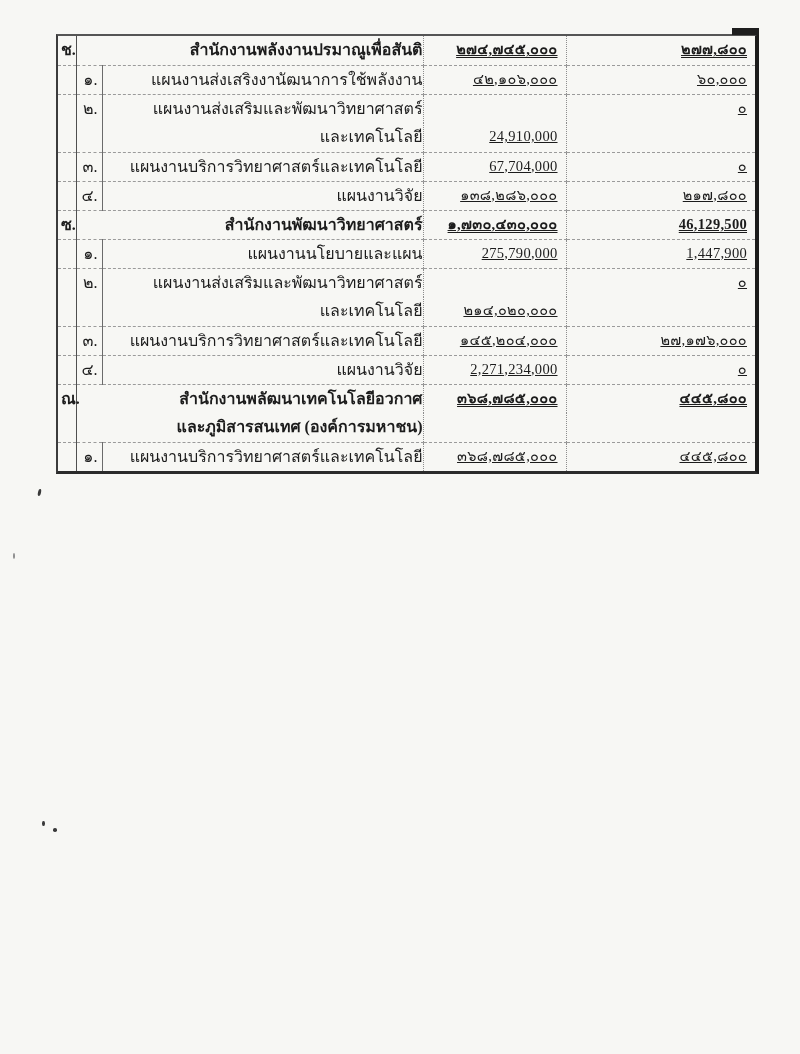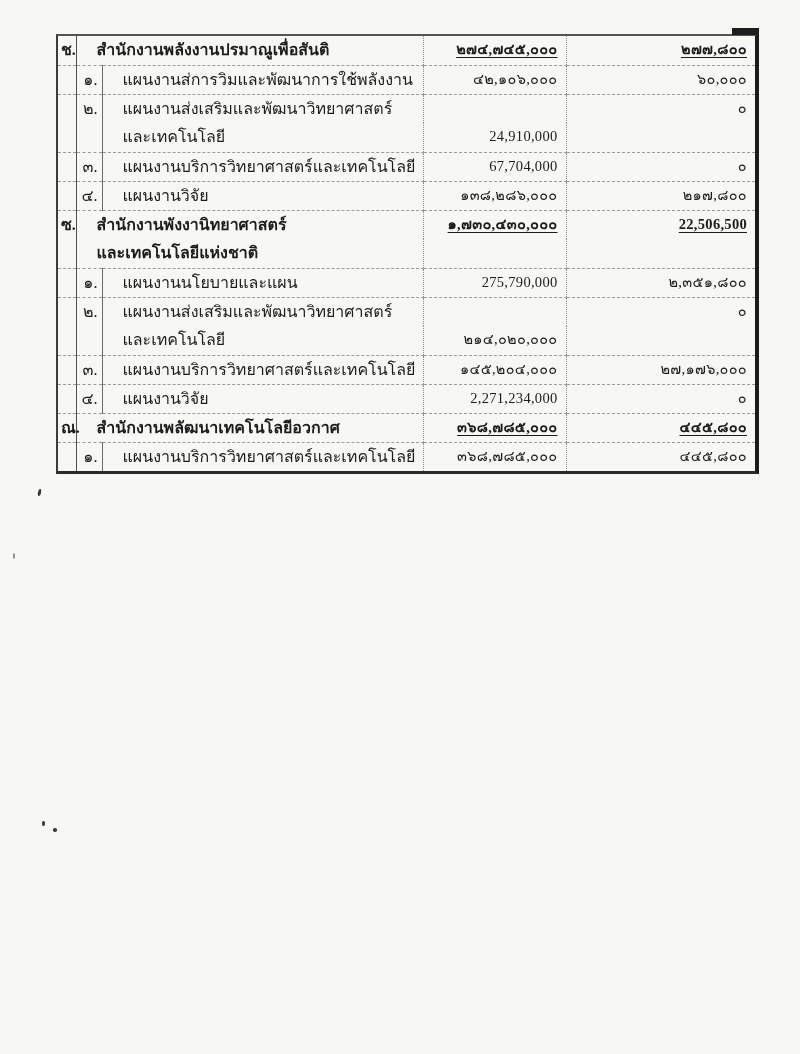--- a/index.html
+++ b/index.html
@@ -48,23 +48,23 @@
     font-size:16px;
     line-height:1.1;
     white-space:nowrap;
     overflow:visible;
     border-top:1px dashed #9b9b9b;
   }
   tr.first td, tr.cont td { border-top:none; }
 
   td.c-letter { border-right:1px solid #4f4f4f; padding-left:3px; font-weight:bold; }
   td.c-num    { border-right:1px solid #6b6b6b; text-align:right; padding-right:4px; }
-  td.c-desc   { border-right:1px dotted #8d8d8d; padding-left:20px; }
+  td.c-desc   { border-right:1px dotted #8d8d8d; padding-left:20px;text-align:right; }
   td.a1       { border-right:1px dotted #8d8d8d; }
-  td.c-amt    { text-align:right; padding-right:8px; font-size:14.5px; letter-spacing:0.3px; }
+  td.c-amt    { text-align:right; padding-right:8px; font-size:14.5px; letter-spacing:0.3px;text-decoration:underline; }
 
   tr.section td { font-weight:bold; }
   .u { text-decoration:underline; text-underline-offset:3px; }
 
   .scan-artifact { position:absolute; background:#3a3a3a; border-radius:45%; }
   .m1 { left:38px; top:489px; width:3px; height:7px; transform:rotate(12deg); }
   .m2 { left:13px; top:553px; width:2px; height:6px; background:#8f8f8f; }
   .m3 { left:42px; top:821px; width:3px; height:5px; }
   .m4 { left:53px; top:828px; width:4px; height:4px; }
 </style>
@@ -88,21 +88,21 @@
           <tr class="section first">
         <td class="c-letter">ช.</td>
         <td class="c-desc" colspan="2">สำนักงานพลังงานปรมาณูเพื่อสันติ</td>
         <td class="c-amt a1"><span class="u">๒๗๔,๗๔๕,๐๐๐</span></td>
         <td class="c-amt a2"><span class="u">๒๗๗,๘๐๐</span></td>
       </tr>
 
       <tr>
         <td class="c-letter"></td>
         <td class="c-num">๑.</td>
-        <td class="c-desc">แผนงานส่การวิมและพัฒนาการใช้พลังงาน</td>
+        <td class="c-desc">แผนงานส่งเสริงงานัฒนาการใช้พลังงาน</td>
         <td class="c-amt a1">๔๒,๑๐๖,๐๐๐</td>
         <td class="c-amt a2">๖๐,๐๐๐</td>
       </tr>
 
       <tr>
         <td class="c-letter"></td>
         <td class="c-num">๒.</td>
         <td class="c-desc">แผนงานส่งเสริมและพัฒนาวิทยาศาสตร์</td>
         <td class="c-amt a1"></td>
         <td class="c-amt a2">๐</td>
@@ -127,38 +127,32 @@
       <tr>
         <td class="c-letter"></td>
         <td class="c-num">๔.</td>
         <td class="c-desc">แผนงานวิจัย</td>
         <td class="c-amt a1">๑๓๘,๒๘๖,๐๐๐</td>
         <td class="c-amt a2">๒๑๗,๘๐๐</td>
       </tr>
 
       <tr class="section">
         <td class="c-letter">ซ.</td>
-        <td class="c-desc" colspan="2">สำนักงานพังงานิทยาศาสตร์</td>
+        <td class="c-desc" colspan="2">สำนักงานพัฒนาวิทยาศาสตร์</td>
         <td class="c-amt a1"><span class="u">๑,๗๓๐,๔๓๐,๐๐๐</span></td>
-        <td class="c-amt a2"><span class="u">22,506,500</span></td>
-      </tr>
-
-      <tr class="section cont">
-        <td class="c-letter"></td>
-        <td class="c-desc" colspan="2">และเทคโนโลยีแห่งชาติ</td>
-        <td class="c-amt a1"></td>
-        <td class="c-amt a2"></td>
-      </tr>
+        <td class="c-amt a2"><span class="u">46,129,500</span></td>
+      </tr>
+
 
       <tr>
         <td class="c-letter"></td>
         <td class="c-num">๑.</td>
         <td class="c-desc">แผนงานนโยบายและแผน</td>
         <td class="c-amt a1">275,790,000</td>
-        <td class="c-amt a2">๒,๓๕๑,๘๐๐</td>
+        <td class="c-amt a2">1,447,900</td>
       </tr>
 
       <tr>
         <td class="c-letter"></td>
         <td class="c-num">๒.</td>
         <td class="c-desc">แผนงานส่งเสริมและพัฒนาวิทยาศาสตร์</td>
         <td class="c-amt a1"></td>
         <td class="c-amt a2">๐</td>
       </tr>
 
@@ -186,20 +180,26 @@
         <td class="c-amt a2">๐</td>
       </tr>
 
       <tr class="section">
         <td class="c-letter">ณ.</td>
         <td class="c-desc" colspan="2">สำนักงานพลัฒนาเทคโนโลยีอวกาศ</td>
         <td class="c-amt a1"><span class="u">๓๖๘,๗๘๕,๐๐๐</span></td>
         <td class="c-amt a2"><span class="u">๔๔๕,๘๐๐</span></td>
       </tr>
 
+      <tr class="section cont">
+        <td class="c-letter"></td>
+        <td class="c-desc" colspan="2">และภูมิสารสนเทศ (องค์การมหาชน)</td>
+        <td class="c-amt a1"></td>
+        <td class="c-amt a2"></td>
+      </tr>
 
       <tr>
         <td class="c-letter"></td>
         <td class="c-num">๑.</td>
         <td class="c-desc">แผนงานบริการวิทยาศาสตร์และเทคโนโลยี</td>
         <td class="c-amt a1">๓๖๘,๗๘๕,๐๐๐</td>
         <td class="c-amt a2">๔๔๕,๘๐๐</td>
       </tr>
 
     </tbody>

